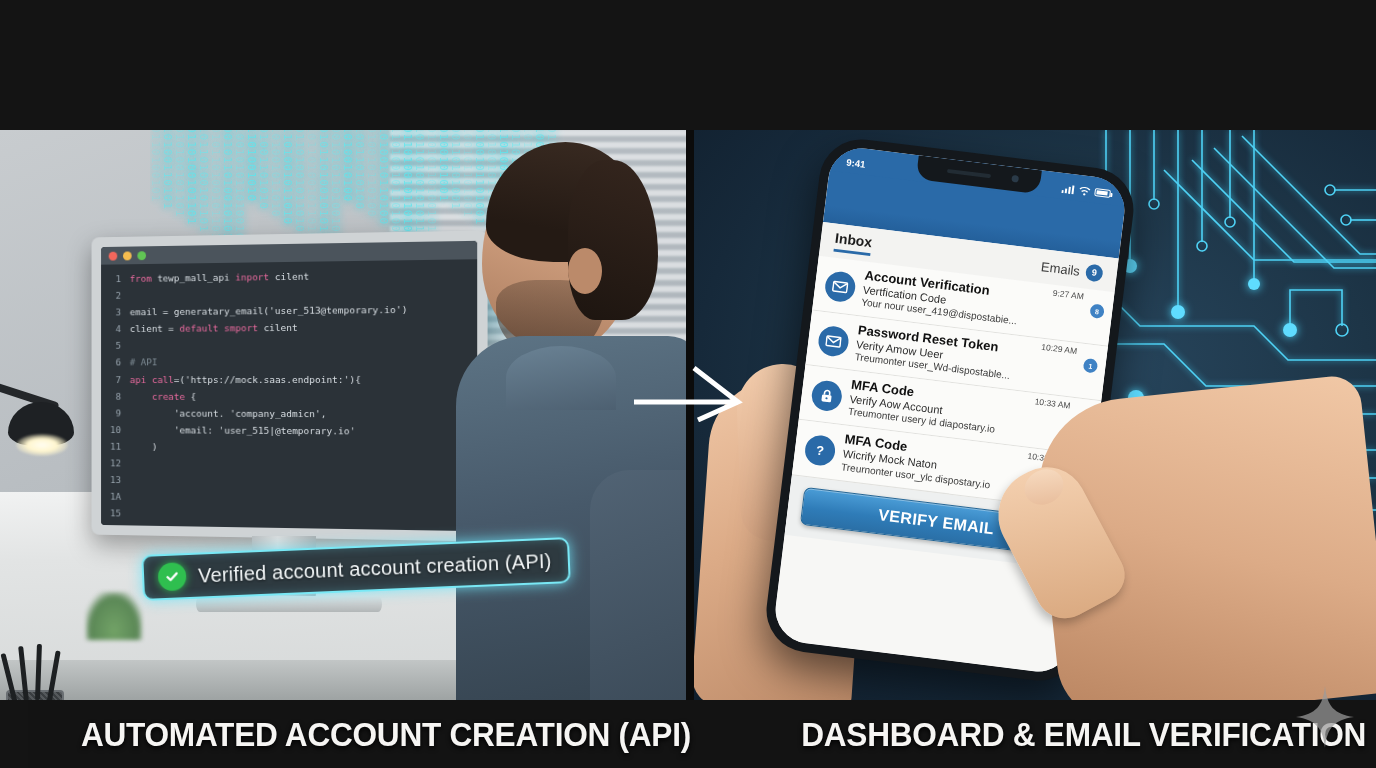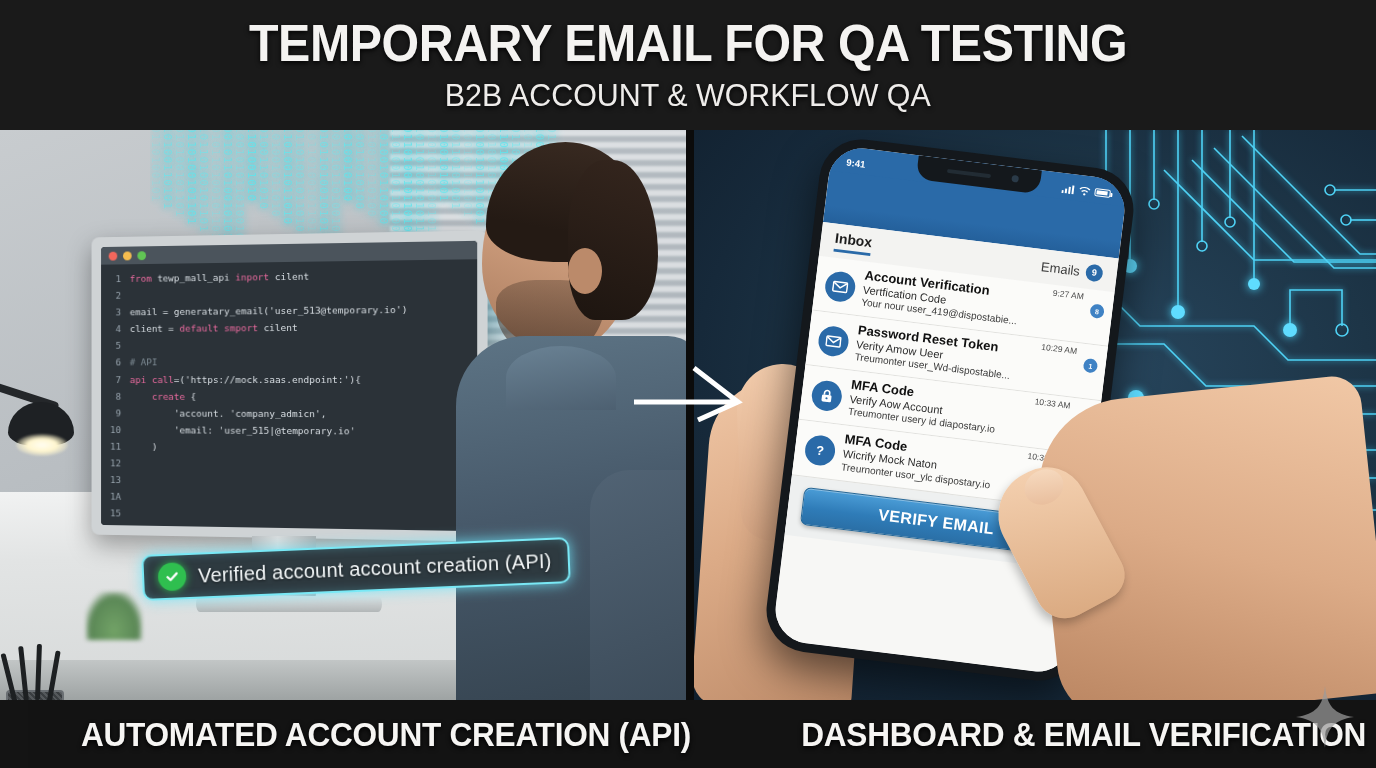--- a/index.html
+++ b/index.html
@@ -615,24 +615,20 @@
     width: 58px; height: 62px;
     z-index: 40;
     opacity: 0.72;
   }
 </style>
 </head>
 <body>
 
 <div id="poster">
 
-  <div class="header">
-    <div class="header-title">TEMPORARY EMAIL FOR QA TESTING</div>
-    <div class="header-sub">B2B ACCOUNT &amp; WORKFLOW QA</div>
-  </div>
 
   <div class="panels">
 
     <div class="panel-left">
 
       <div class="wall"></div>
       <div class="window-blinds"></div>
 
       <div class="matrix" id="matrix">
           <div class="mcol" style="left: 0px; opacity: 0.32;">0110100101</div>

